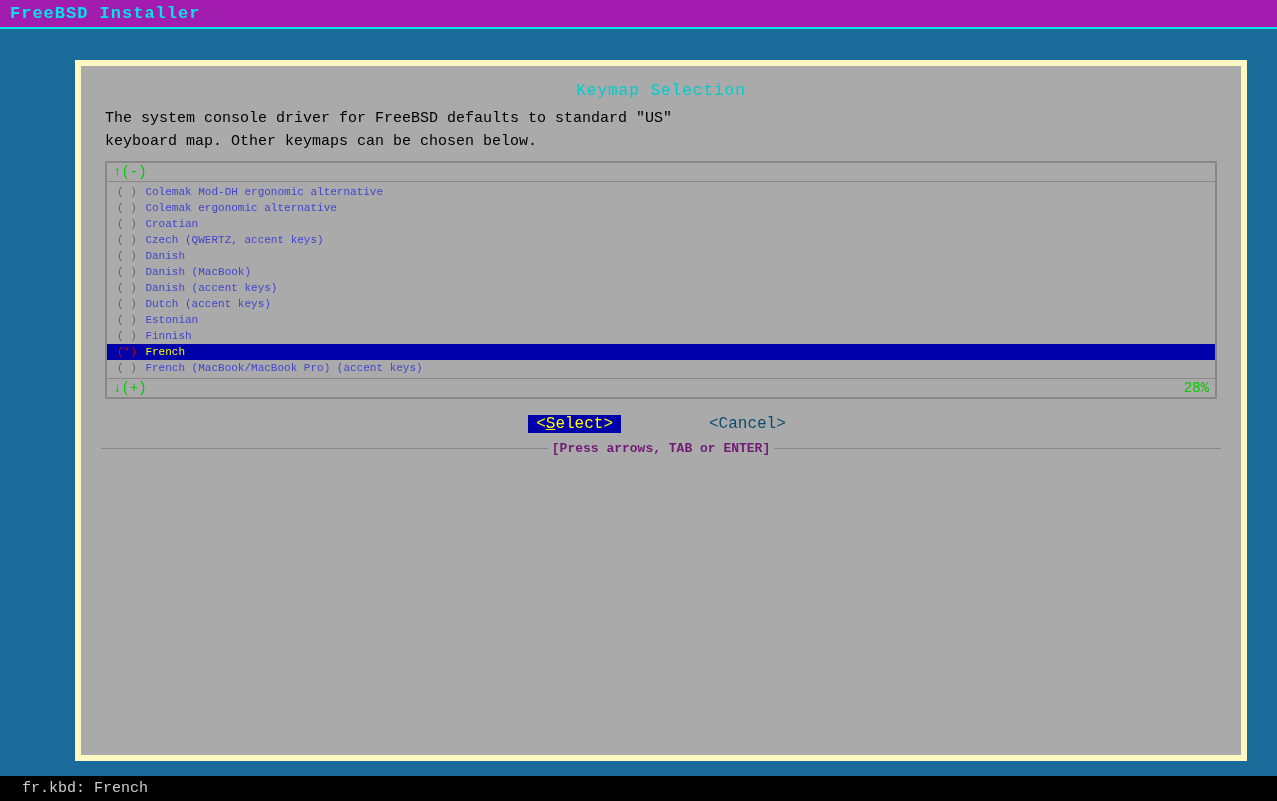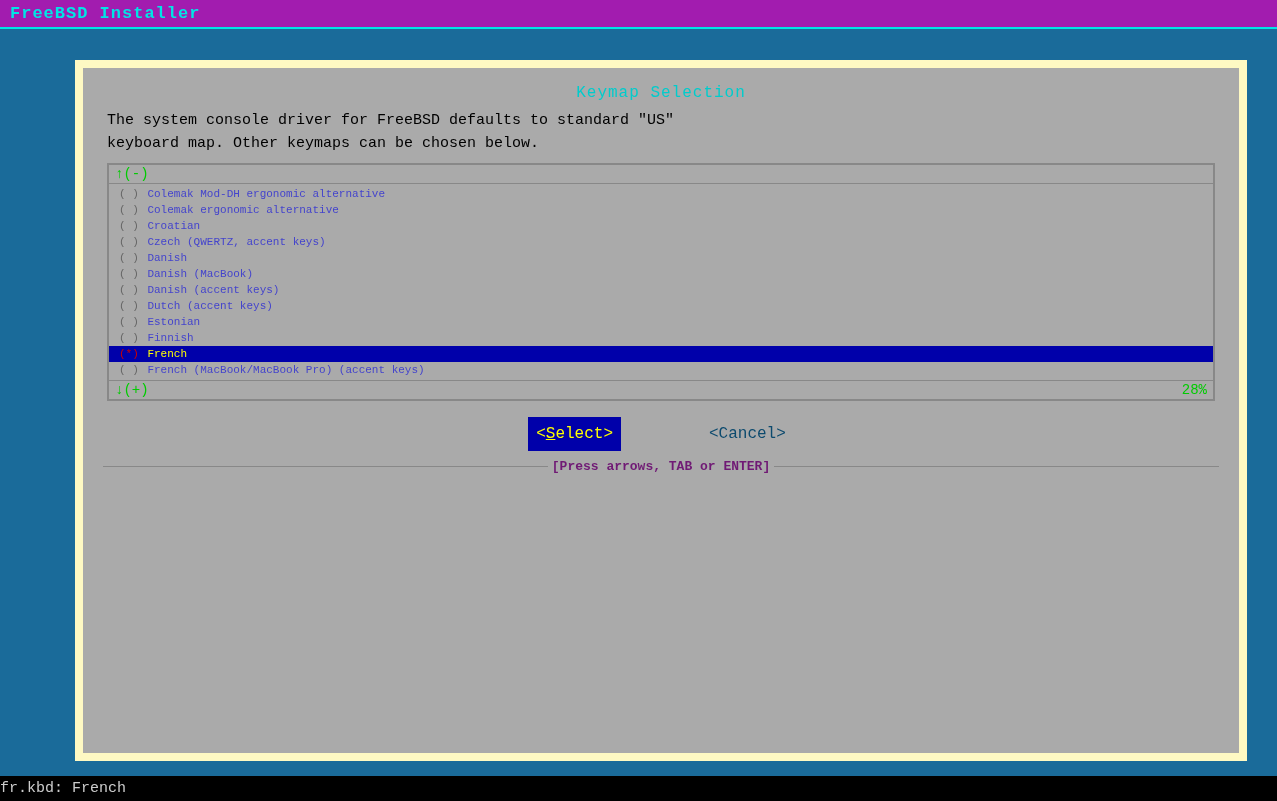--- a/index.html
+++ b/index.html
@@ -21,21 +21,21 @@
       letter-spacing: 1px;
       border-bottom: 2px solid #00e5e5;
     }
     #main-container {
       position: absolute;
       top: 60px;
       left: 75px;
       right: 30px;
       bottom: 40px;
       background-color: #aaaaaa;
-      border: 8px solid #fef9c3;
+      border: 6px solid #fef9c3;
     }
     #dialog {
       position: absolute;
       top: 10px;
       left: 10px;
       right: 10px;
       bottom: 10px;
       background-color: #aaaaaa;
     }
     #dialog-title {
@@ -103,21 +103,21 @@
       justify-content: center;
       align-items: center;
       gap: 80px;
       padding: 16px 0 8px 0;
     }
     .btn {
       color: #000;
       font-size: 16px;
       font-family: 'Courier New', Courier, monospace;
       cursor: pointer;
-      padding: 8px 8px;
+      padding: 0 8px;
     }
     .btn-select {
       background-color: #0000aa;
       color: #ffff00;
       border: none;
     }
     .btn-select .underline {
       text-decoration: underline;
     }
     .btn-cancel {
@@ -125,21 +125,21 @@
       color: #0c4a6e;
       border: none;
     }
     #status-bar {
       position: absolute;
       bottom: 0;
       left: 0;
       right: 0;
       background-color: #000;
       color: #cccccc;
-      padding: 4px 0;
+      padding: 4px 22px;
       font-size: 15px;
       margin-top: 40px;
     }
     .divider-line {
       display: flex;
       align-items: center;
       color: #701a75;
       font-size: 13px;
       padding: 0 10px;
       font-weight: bold;

